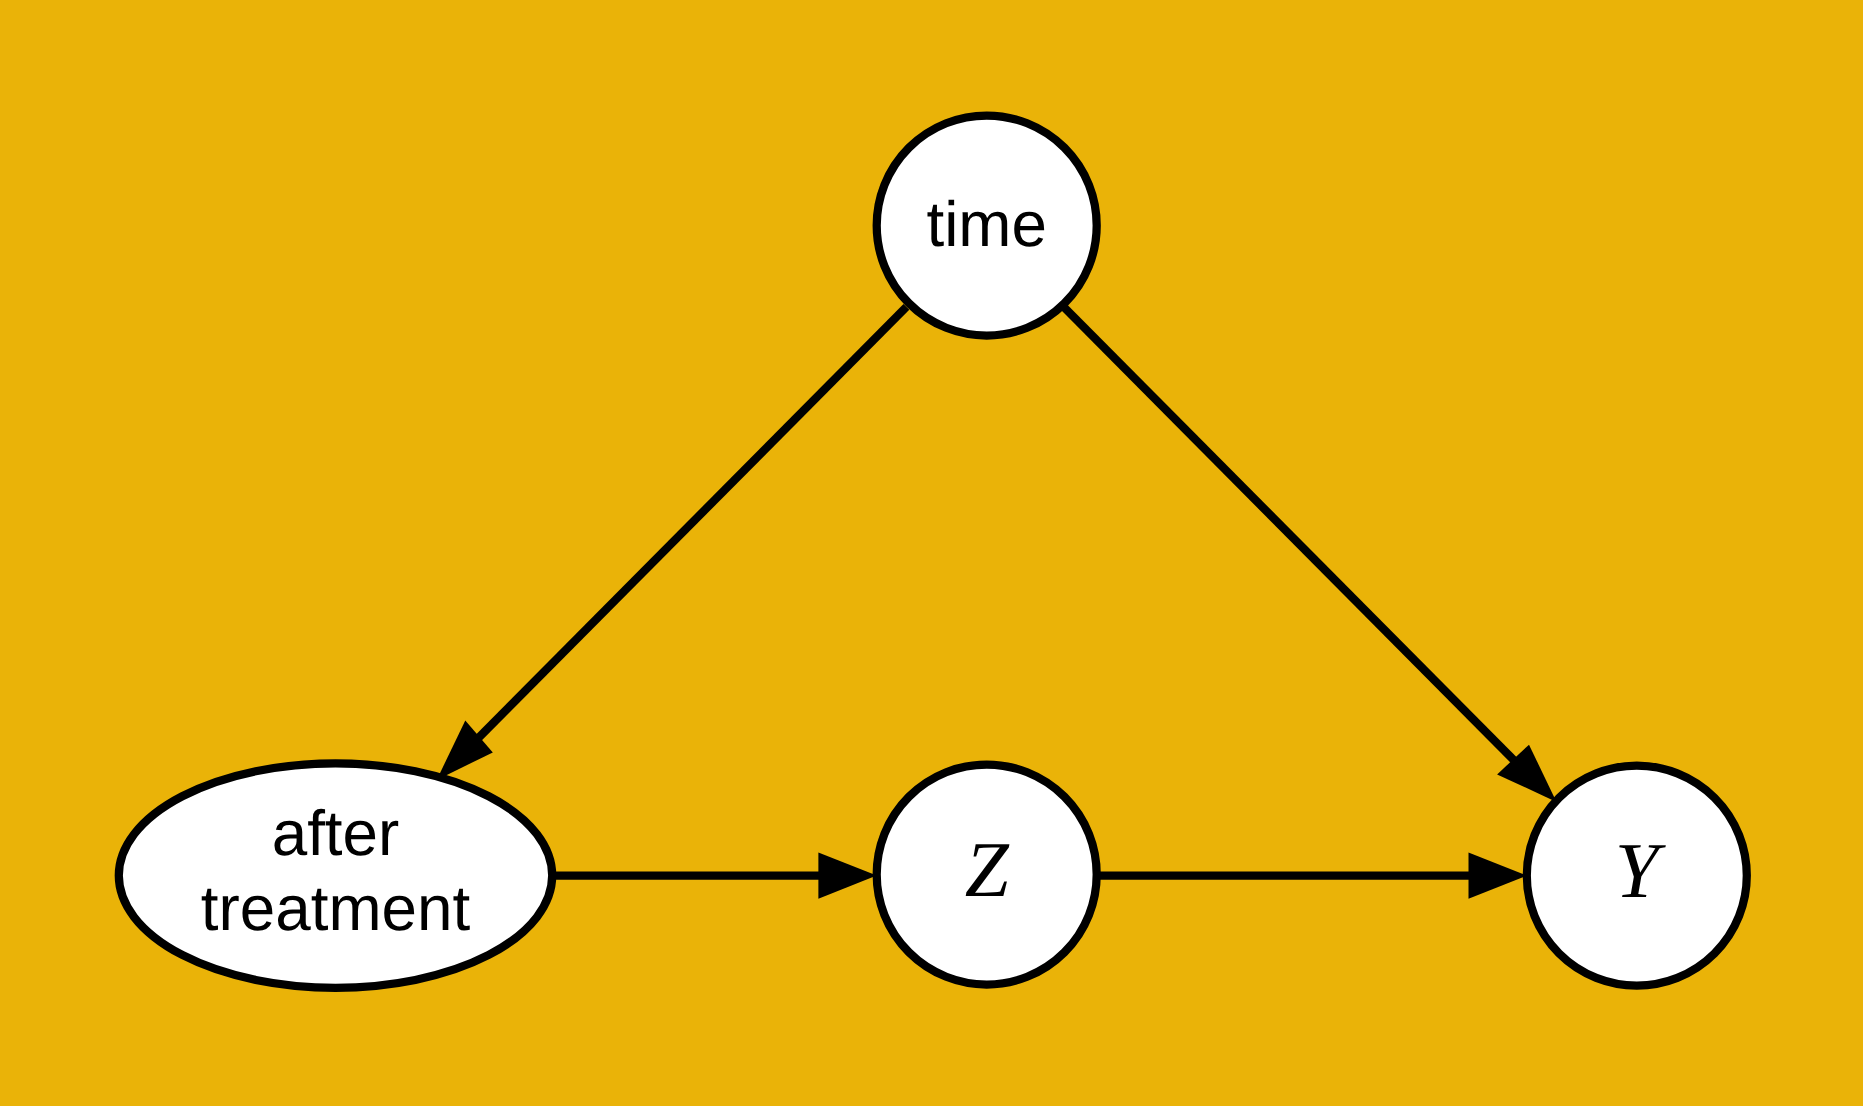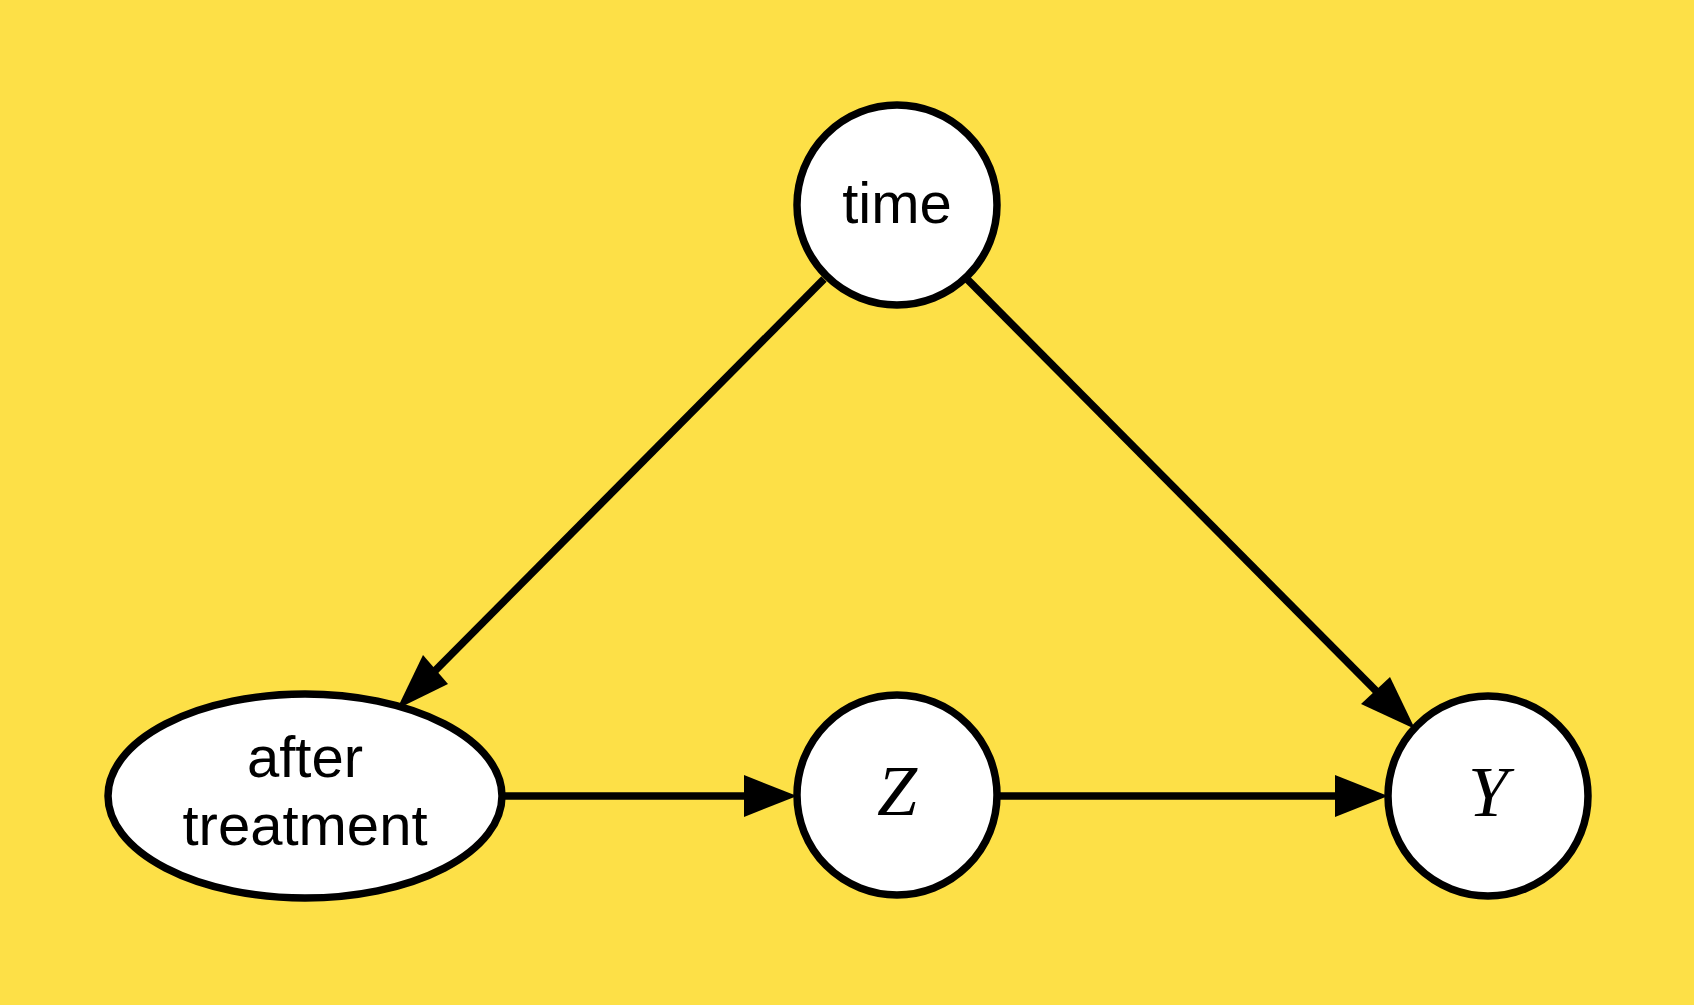--- a/index.html
+++ b/index.html
@@ -10,21 +10,21 @@
   body {
     width: 1694px;
     height: 1005px;
     overflow: hidden;
     font-family: "Liberation Sans", sans-serif;
   }
   #dag-canvas {
     position: relative;
     width: 1694px;
     height: 1005px;
-    background: #fde047;
+    background: #eab308;
   }
   svg.dag-svg {
     position: absolute;
     top: 0;
     left: 0;
     width: 1694px;
     height: 1005px;
     display: block;
   }
   .node-shape {

